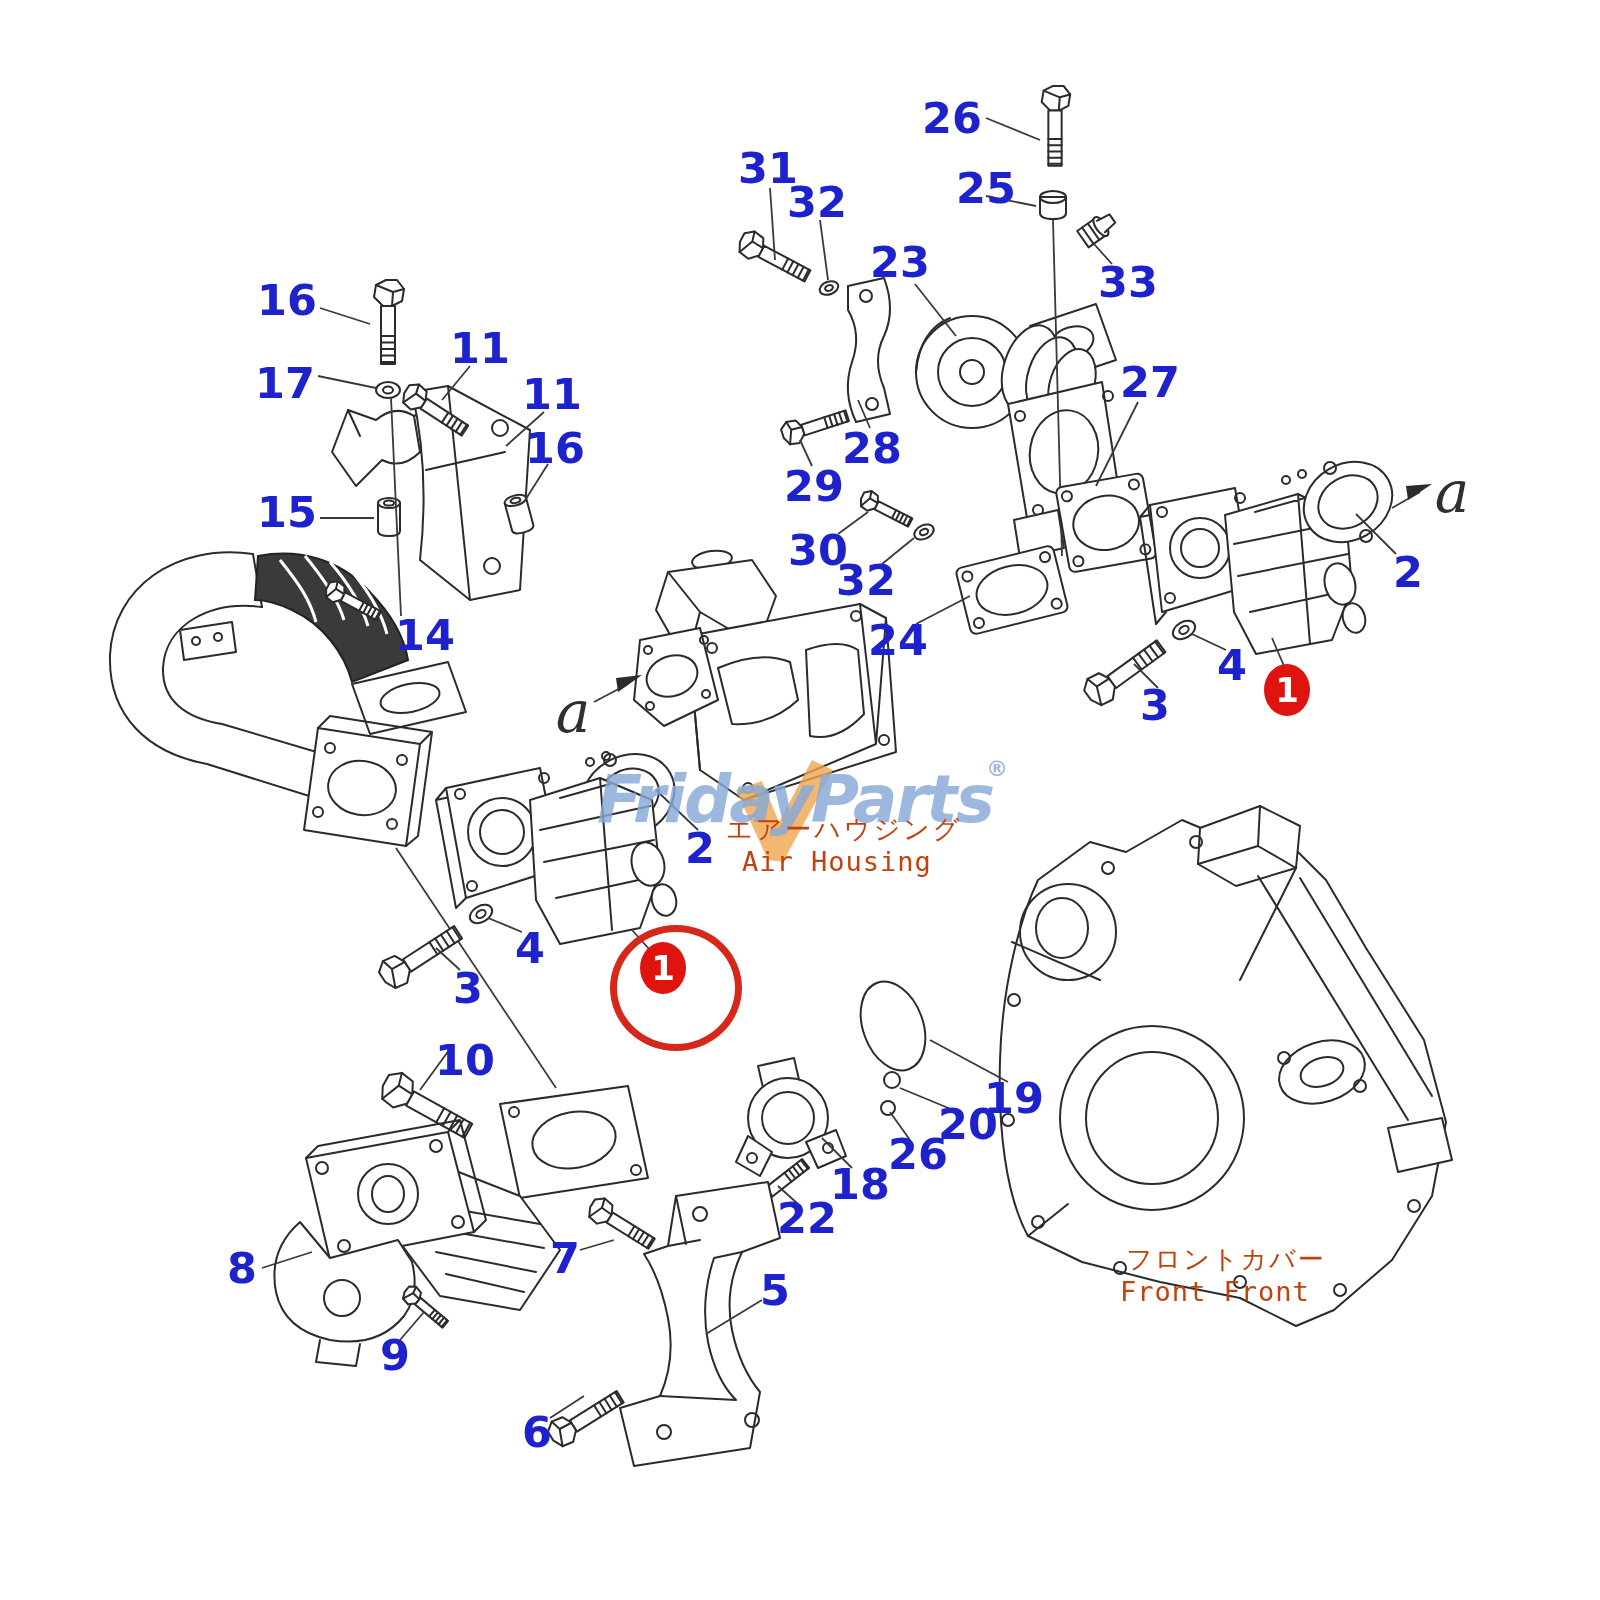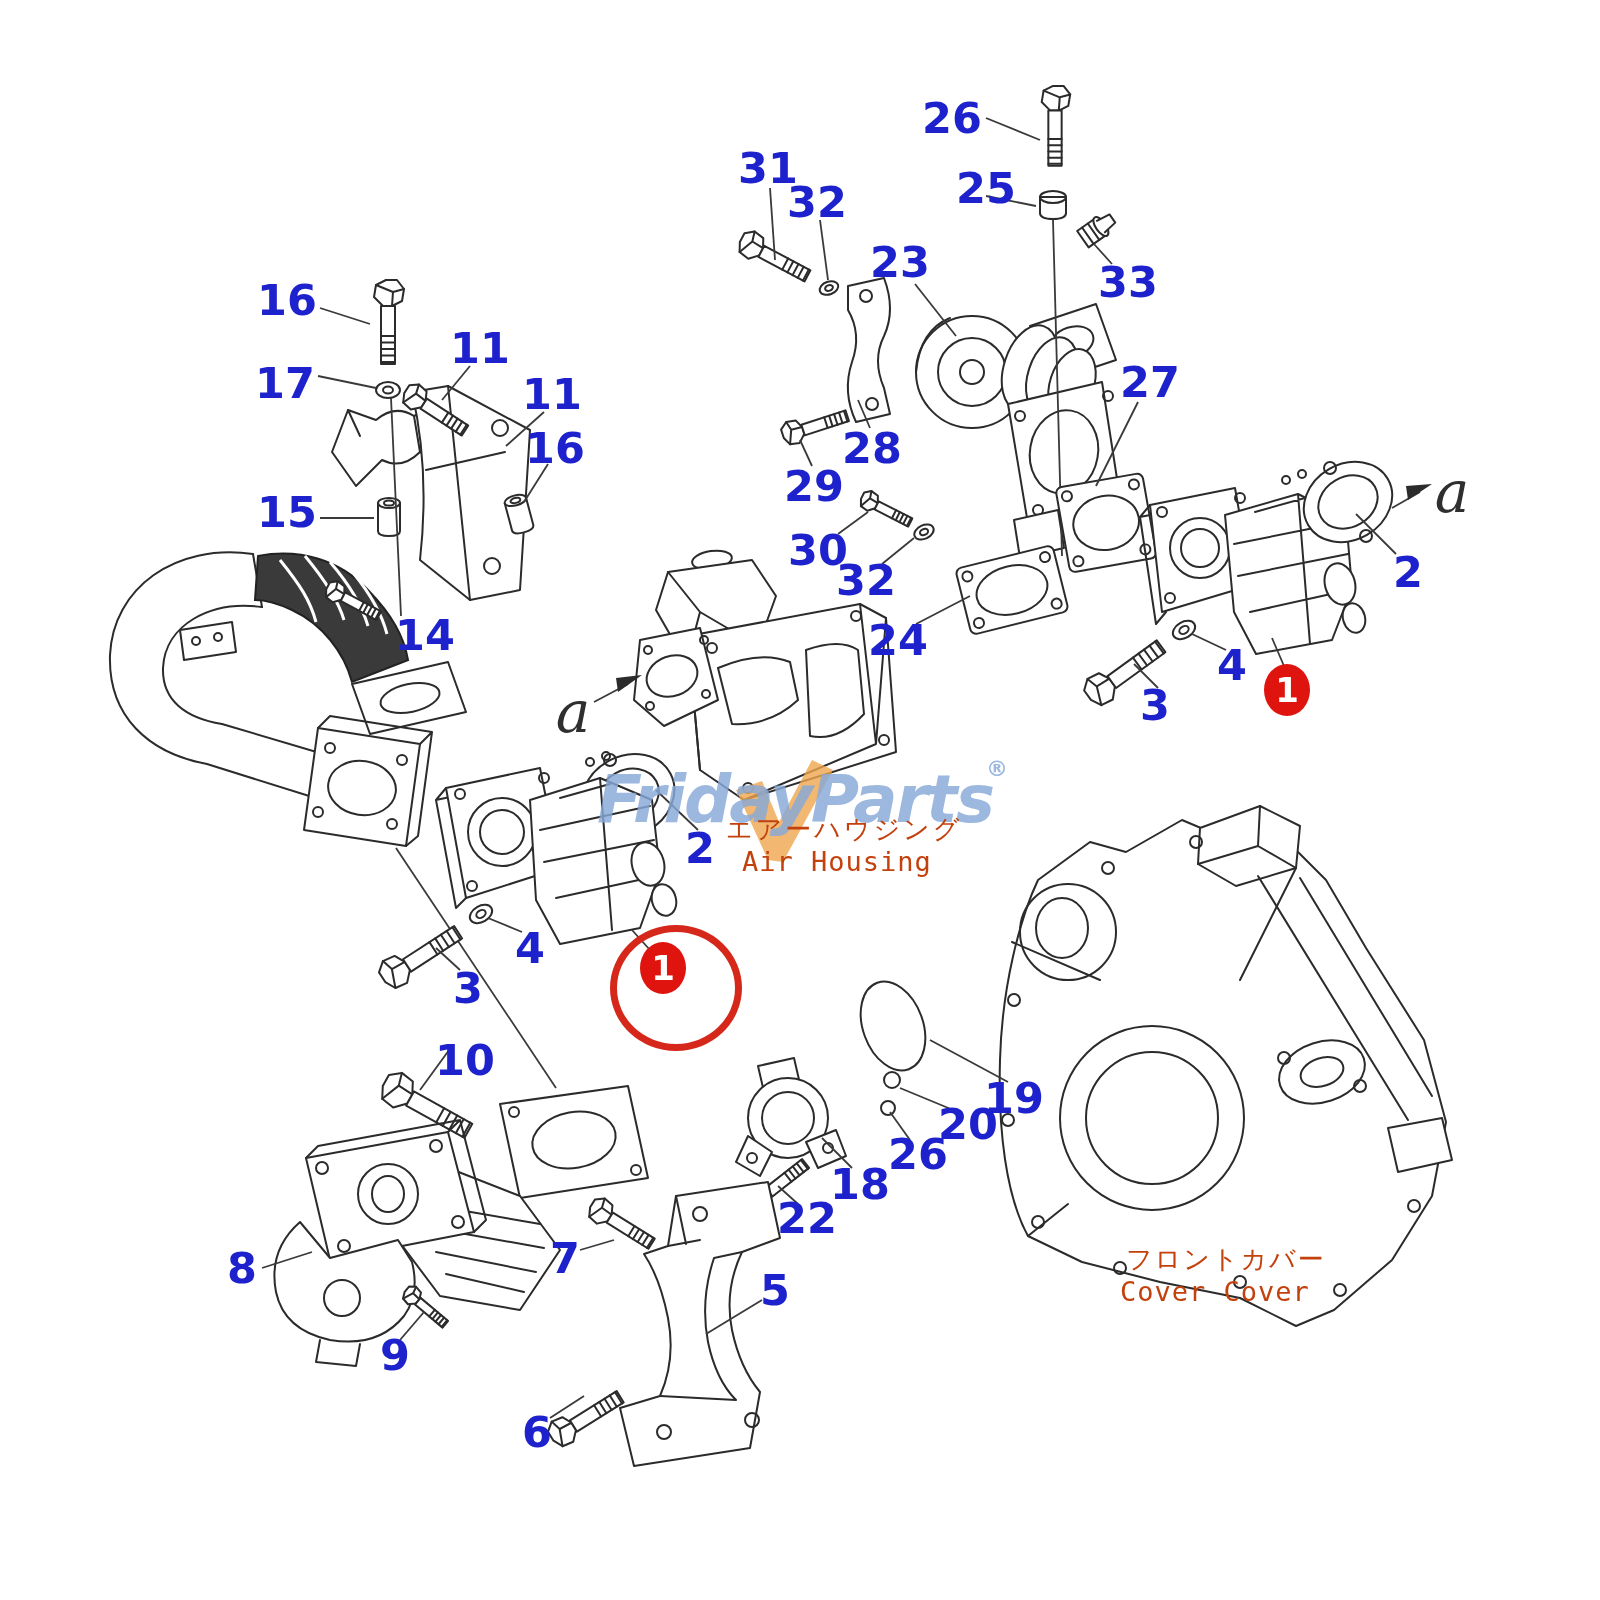--- a/index.html
+++ b/index.html
@@ -341,21 +341,21 @@
     <g>
       <path d="M736,790 L762,781 L779,822 L812,760 L833,770 L783,862 L768,860 Z" fill="var(--wm-orange,#efa64e)" opacity="0.8"></path>
       <text class="wm-text" x="795" y="822" text-anchor="middle">FridayParts</text>
       <text class="wm-reg" x="986" y="776">®</text>
     </g>
   </svg>
 
   <div class="caption cap-air-jp">エアーハウジング</div>
   <div class="caption cap-air-en">Air Housing</div>
   <div class="caption cap-front-jp">フロントカバー</div>
-  <div class="caption cap-front-en">Cover Cover</div>
+  <div class="caption cap-front-en">Front Front</div>
 
   <div id="callout-layer">
       <div class="callout" style="left: 952px; top: 118px;">26</div>
       <div class="callout" style="left: 768px; top: 168px; text-align: center;">31</div>
       <div class="callout" style="left: 817px; top: 202px;">32</div>
       <div class="callout" style="left: 952px; top: 188px; margin-left: 34px;">25</div>
       <div class="callout" style="left: 900px; top: 262px;">23</div>
       <div class="callout" style="left: 1128px; top: 282px;">33</div>
       <div class="callout" style="left: 287px; top: 300px;">16</div>
       <div class="callout" style="left: 285px; top: 383px;">17</div>

